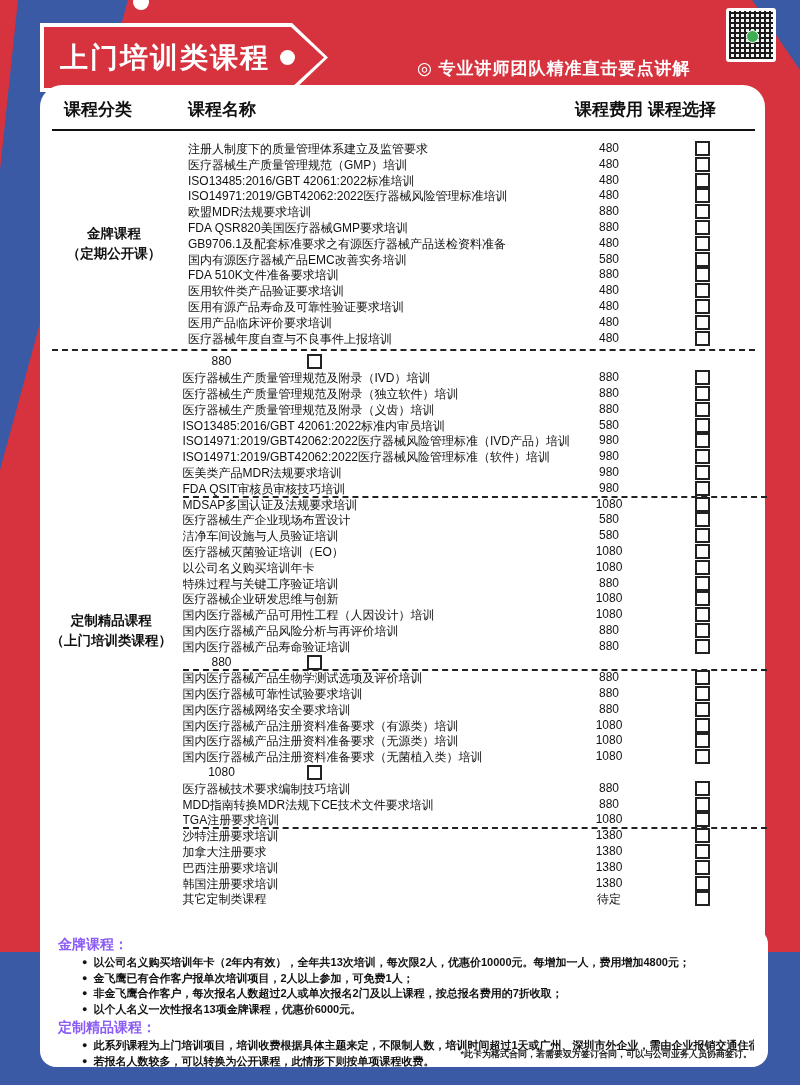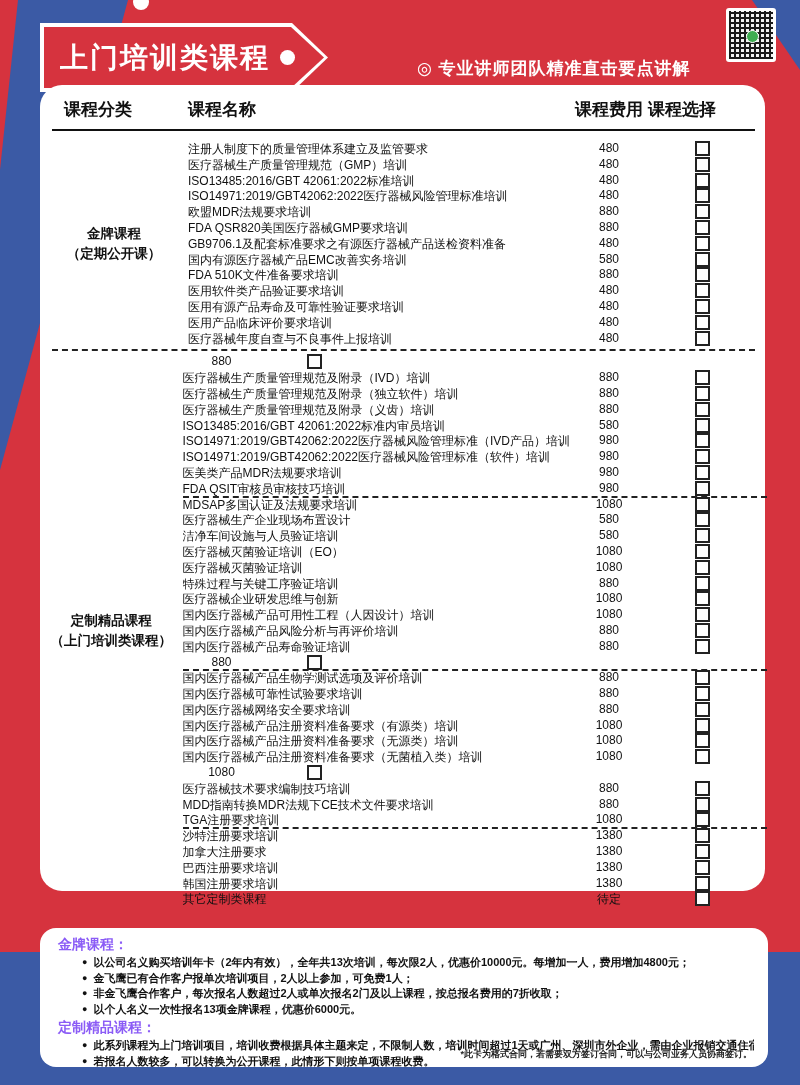--- a/index.html
+++ b/index.html
@@ -28,21 +28,21 @@
     background:#ffffff;display:flex;align-items:center;}
   .banner-inner{margin:4px;flex:1;height:61px;
     clip-path:polygon(0 0,calc(100% - 33px) 0,100% 50%,calc(100% - 33px) 100%,0 100%);
     background:#d6333e;display:flex;align-items:center;justify-content:flex-start;padding-left:16px;box-sizing:border-box;gap:10px;}
   .banner-text{color:#fff;font-size:28px;font-weight:bold;letter-spacing:2px;}
   .banner-dot{width:15px;height:15px;border-radius:50%;background:#fff;}
 
   .subtitle{position:absolute;left:417px;top:57px;color:#fff;font-size:17px;font-weight:bold;letter-spacing:1px;}
 
   
-  .panel{position:absolute;left:40px;top:85px;width:725px;height:806px;background:#fff;border-radius:22px;box-sizing:border-box;}
+  .panel{position:absolute;left:40px;top:85px;width:725px;height:982px;background:#fff;border-radius:22px;box-sizing:border-box;}
   .thead{display:flex;align-items:center;height:36px;padding-top:6px;font-size:17px;font-weight:bold;color:#111;}
   .th-cat{width:148px;padding-left:24px;box-sizing:border-box;}
   .th-name{flex:1;}
   .th-fee{width:78px;text-align:center;}
   .th-sel{width:108px;text-align:left;margin-right:9px;}
   .head-rule{border-bottom:2.5px solid #111;margin:2px 10px 0 12px;}
 
   .tbody{padding-top:10px;}
   .cat-block{display:flex;}
   .cat-label{width:148px;display:flex;flex-direction:column;justify-content:center;align-items:center;
@@ -236,21 +236,21 @@
               <div class="c-name">洁净车间设施与人员验证培训</div>
               <div class="c-fee">580</div>
               <div class="c-sel"><span class="checkbox"></span></div>
             </div>
             <div class="course-row">
               <div class="c-name">医疗器械灭菌验证培训（EO）</div>
               <div class="c-fee">1080</div>
               <div class="c-sel"><span class="checkbox"></span></div>
             </div>
             <div class="course-row">
-              <div class="c-name">医疗器械灭菌验证培训</div>
+              <div class="c-name">以公司名义购买培训年卡</div>
               <div class="c-fee">1080</div>
               <div class="c-sel"><span class="checkbox"></span></div>
             </div>
             <div class="course-row">
               <div class="c-name">特殊过程与关键工序验证培训</div>
               <div class="c-fee">880</div>
               <div class="c-sel"><span class="checkbox"></span></div>
             </div>
             <div class="course-row">
               <div class="c-name">医疗器械企业研发思维与创新</div>

